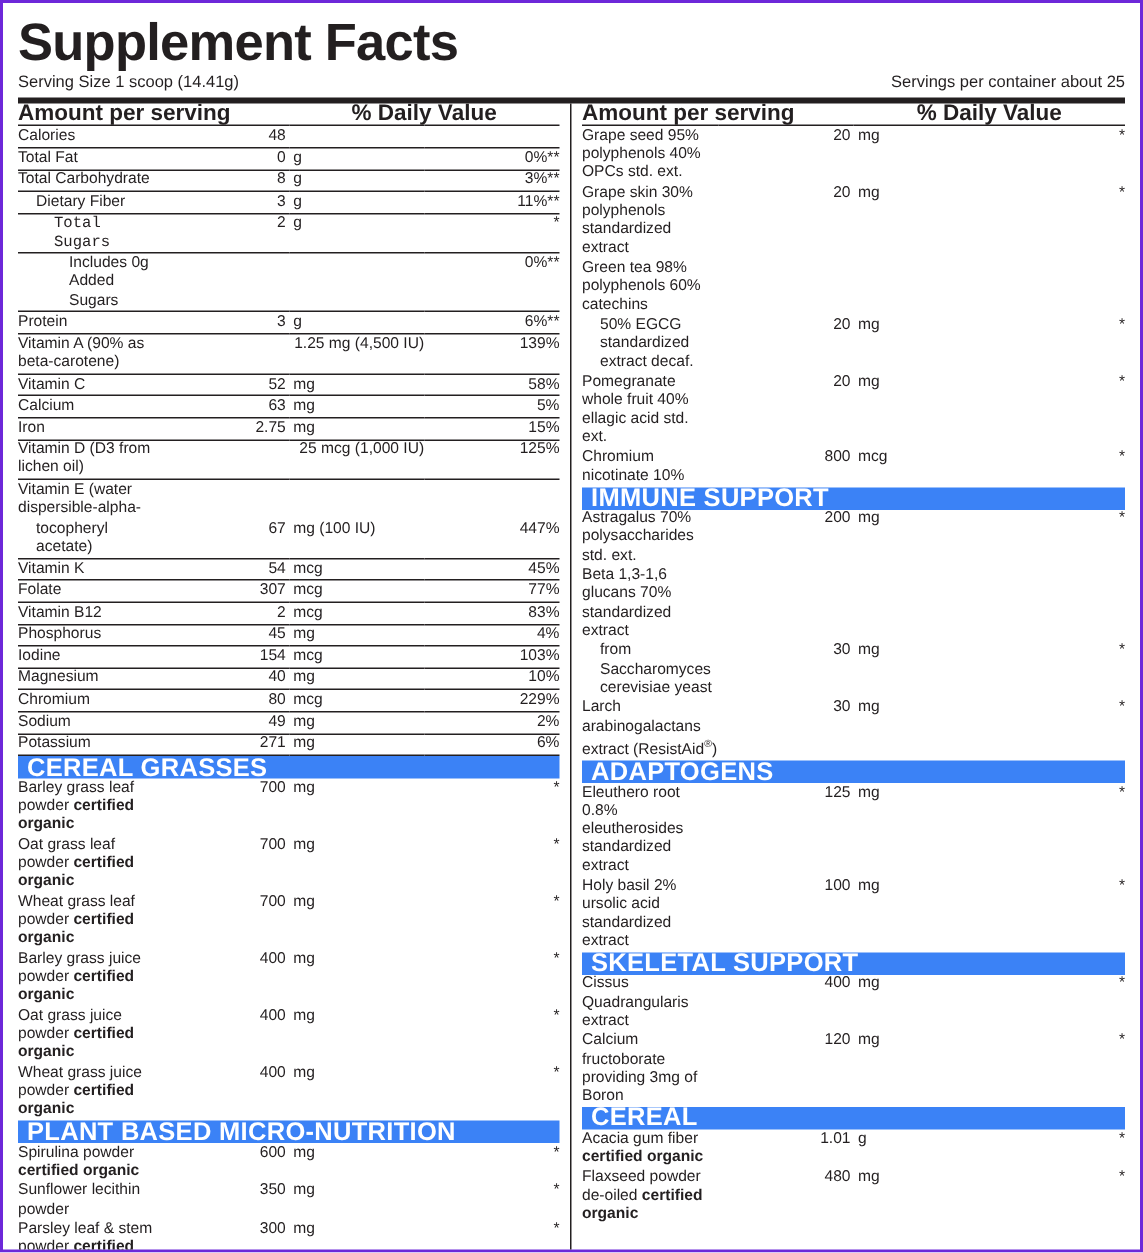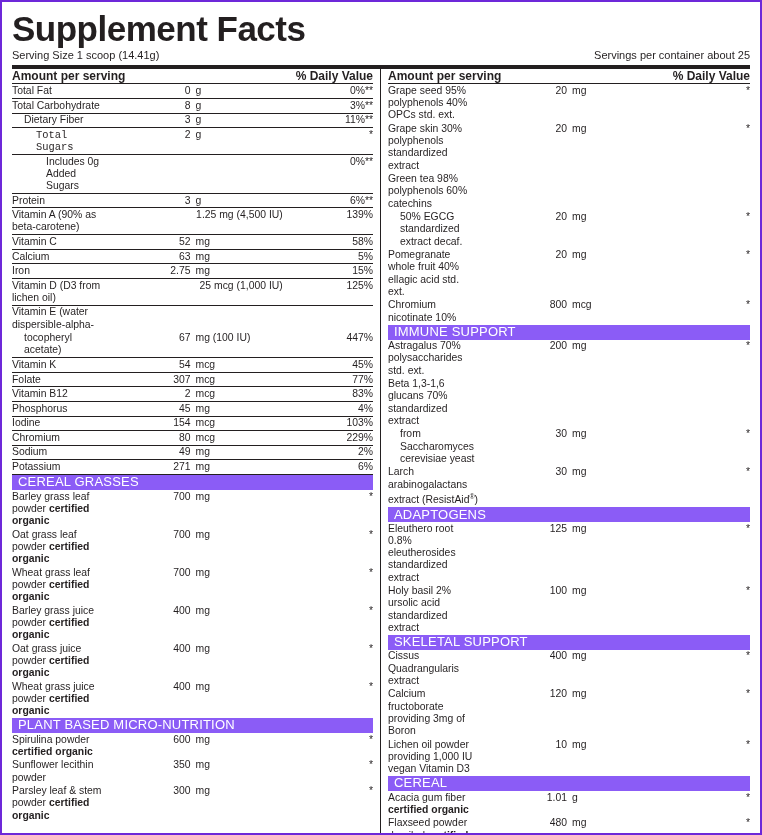--- a/index.html
+++ b/index.html
@@ -47,38 +47,38 @@
     font-size:10.4px;
     table-layout:fixed;
   }
   td{
     padding:0.7px 0;
     vertical-align:baseline;
     line-height:12.2px;
   }
   .hdr td{
     font-weight:bold;
-    font-size:12px;
+    font-size:15px;
     padding-bottom:1.5px;
   }
   .hdr{border-bottom:1px solid #231f20;}
   .c-name{text-align:left;}
   .c-amt{text-align:right;width:44px;padding-right:2px;}
   .c-unit{text-align:left;width:30px;padding-left:3px;}
   .c-dv{text-align:right;width:40px;}
-  .c-dv-hdr{text-align:right;}
+  .c-dv-hdr{text-align:center;}
   .ind1 td.c-name{padding-left:12px;}
   .ind2 td.c-name{padding-left:24px;font-family:Liberation Mono, monospace;}
   .ind3 td.c-name{padding-left:34px;}
   .row-line{border-bottom:1px solid #231f20;}
   .section{
-    background:#8b5cf6;
+    background:#3b82f6;
     color:#ffffff;
-    font-weight:normal;
-    font-size:13px;
+    font-weight:bold;
+    font-size:17px;
     padding:1.5px 4px 1.5px 6px;
     letter-spacing:0.2px;
     line-height:12px;
   }
   .section-cell{padding:0 !important;}
   .nowrap{white-space:nowrap;}
   sup{font-size:7px;vertical-align:super;}
 </style>
 </head>
 <body>
@@ -98,20 +98,26 @@
     <div class="col left">
       <table>
         <thead>
           <tr class="hdr">
             <td class="c-name" colspan="2">Amount per serving</td>
             <td class="c-dv-hdr" colspan="2">% Daily Value</td>
           </tr>
         </thead>
         <tbody id="left-body">
             <tr class=" row-line">
+              <td class="c-name">Calories</td>
+              <td class="c-amt">48</td>
+              <td class="c-unit nowrap"></td>
+              <td class="c-dv"></td>
+            </tr>
+            <tr class=" row-line">
               <td class="c-name">Total Fat</td>
               <td class="c-amt">0</td>
               <td class="c-unit nowrap">g</td>
               <td class="c-dv">0%**</td>
             </tr>
             <tr class=" row-line">
               <td class="c-name">Total Carbohydrate</td>
               <td class="c-amt">8</td>
               <td class="c-unit nowrap">g</td>
               <td class="c-dv">3%**</td>
@@ -202,20 +208,26 @@
               <td class="c-name">Phosphorus</td>
               <td class="c-amt">45</td>
               <td class="c-unit nowrap">mg</td>
               <td class="c-dv">4%</td>
             </tr>
             <tr class=" row-line">
               <td class="c-name">Iodine</td>
               <td class="c-amt">154</td>
               <td class="c-unit nowrap">mcg</td>
               <td class="c-dv">103%</td>
+            </tr>
+            <tr class=" row-line">
+              <td class="c-name">Magnesium</td>
+              <td class="c-amt">40</td>
+              <td class="c-unit nowrap">mg</td>
+              <td class="c-dv">10%</td>
             </tr>
             <tr class=" row-line">
               <td class="c-name">Chromium</td>
               <td class="c-amt">80</td>
               <td class="c-unit nowrap">mcg</td>
               <td class="c-dv">229%</td>
             </tr>
             <tr class=" row-line">
               <td class="c-name">Sodium</td>
               <td class="c-amt">49</td>
@@ -398,26 +410,20 @@
               <td class="c-unit nowrap">mg</td>
               <td class="c-dv">*</td>
             </tr>
             <tr>
               <td class="c-name">Calcium fructoborate providing 3mg of Boron</td>
               <td class="c-amt">120</td>
               <td class="c-unit nowrap">mg</td>
               <td class="c-dv">*</td>
             </tr>
             <tr>
-              <td class="c-name">Lichen oil powder providing 1,000 IU vegan Vitamin D3</td>
-              <td class="c-amt">10</td>
-              <td class="c-unit nowrap">mg</td>
-              <td class="c-dv">*</td>
-            </tr>
-            <tr>
               <td colspan="4" class="section-cell">
                 <div class="section">CEREAL</div>
               </td>
             </tr>
             <tr>
               <td class="c-name">Acacia gum fiber <b>certified organic</b></td>
               <td class="c-amt">1.01</td>
               <td class="c-unit nowrap">g</td>
               <td class="c-dv">*</td>
             </tr>

